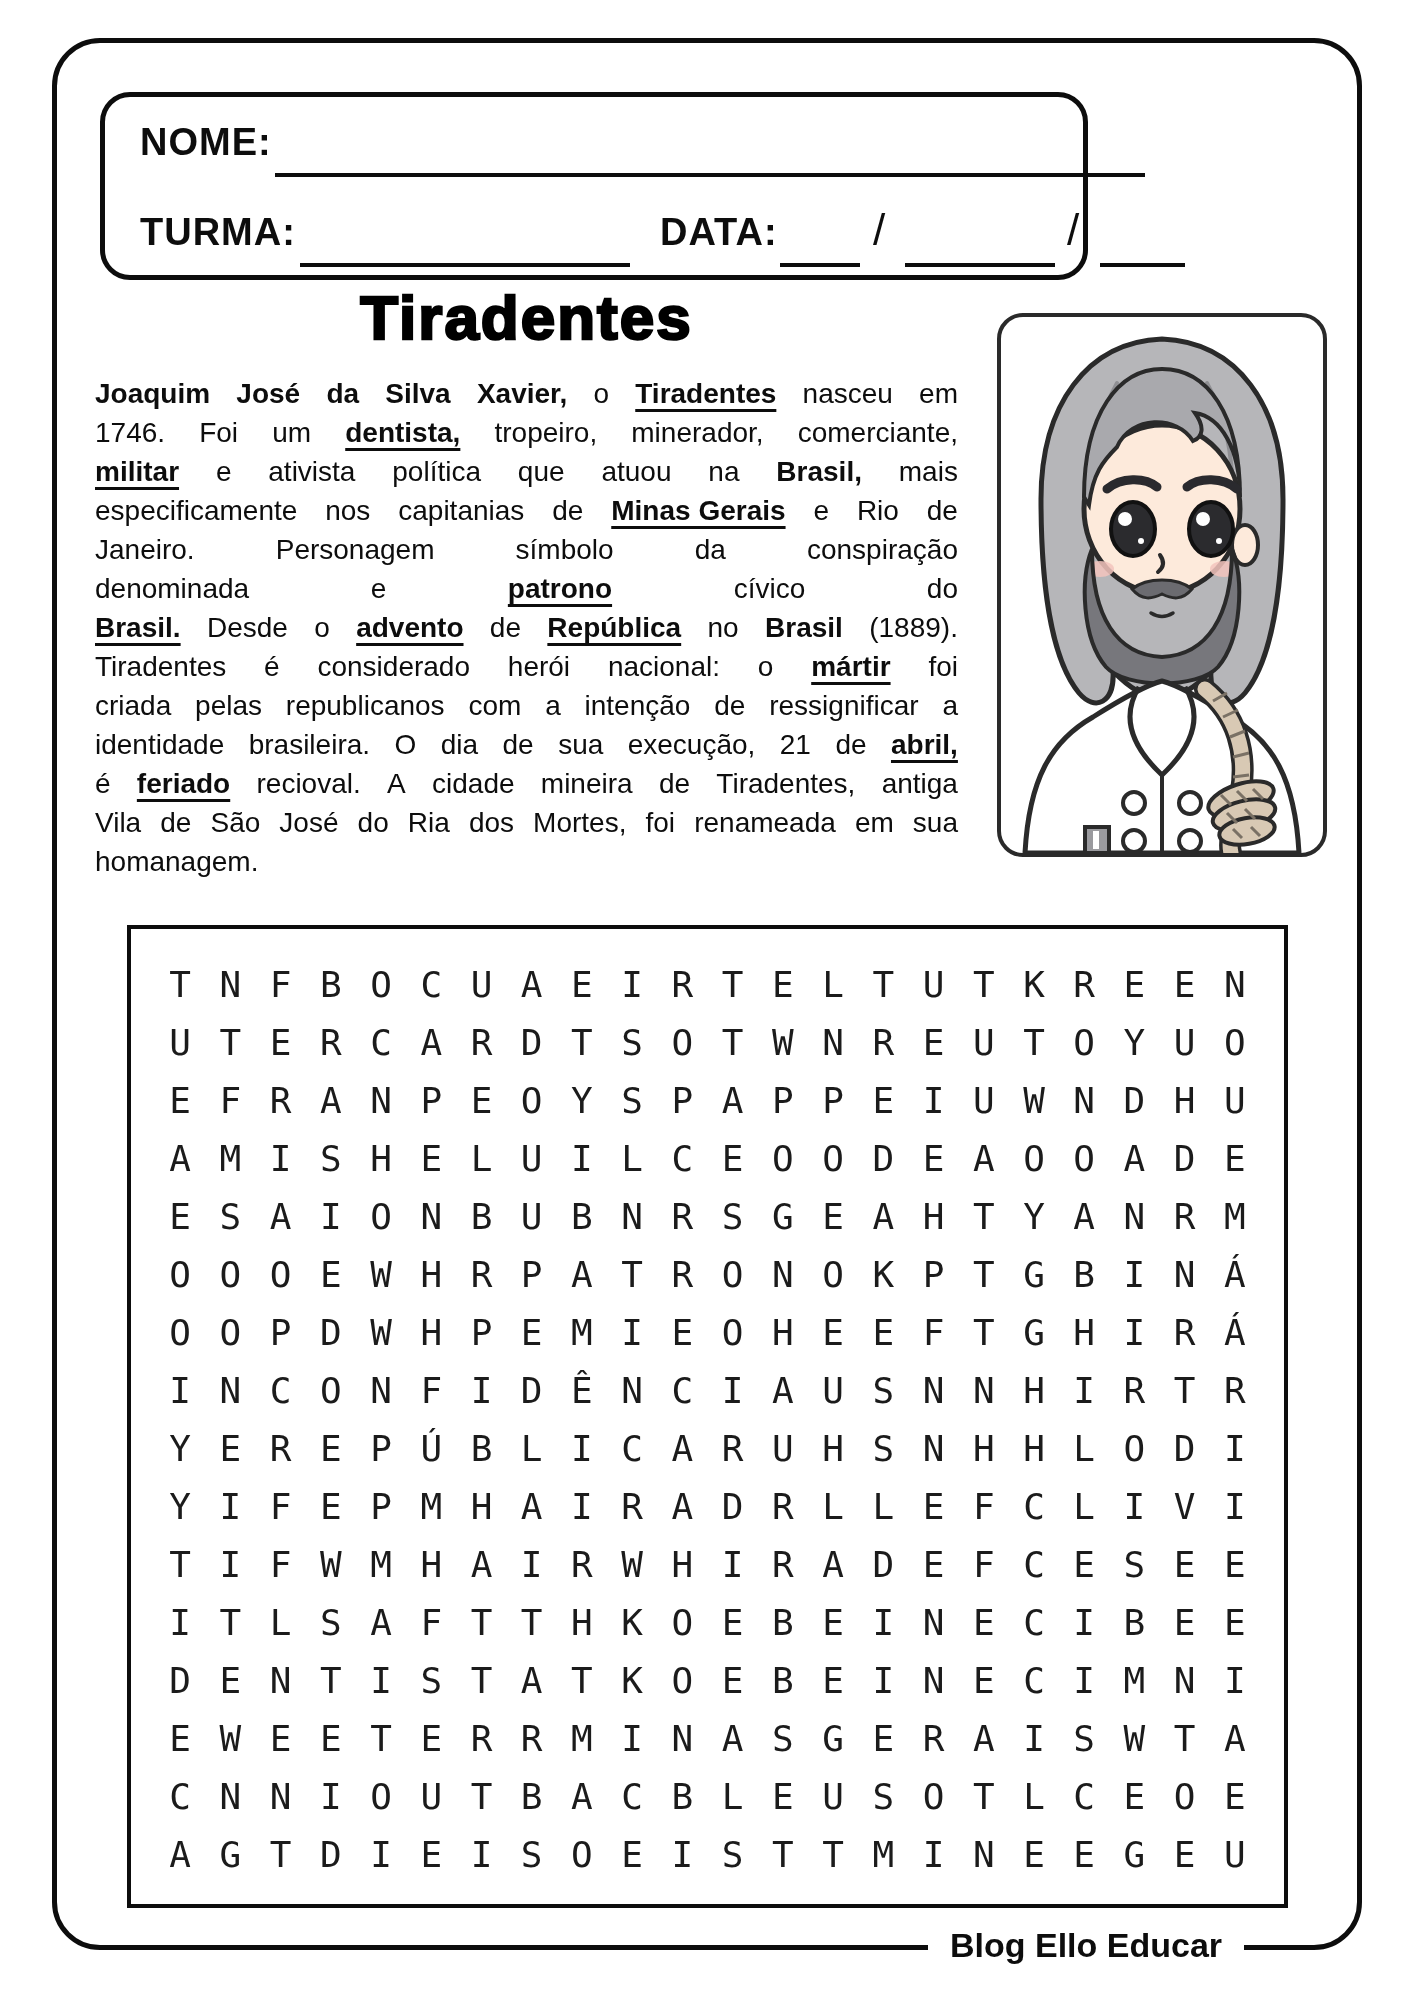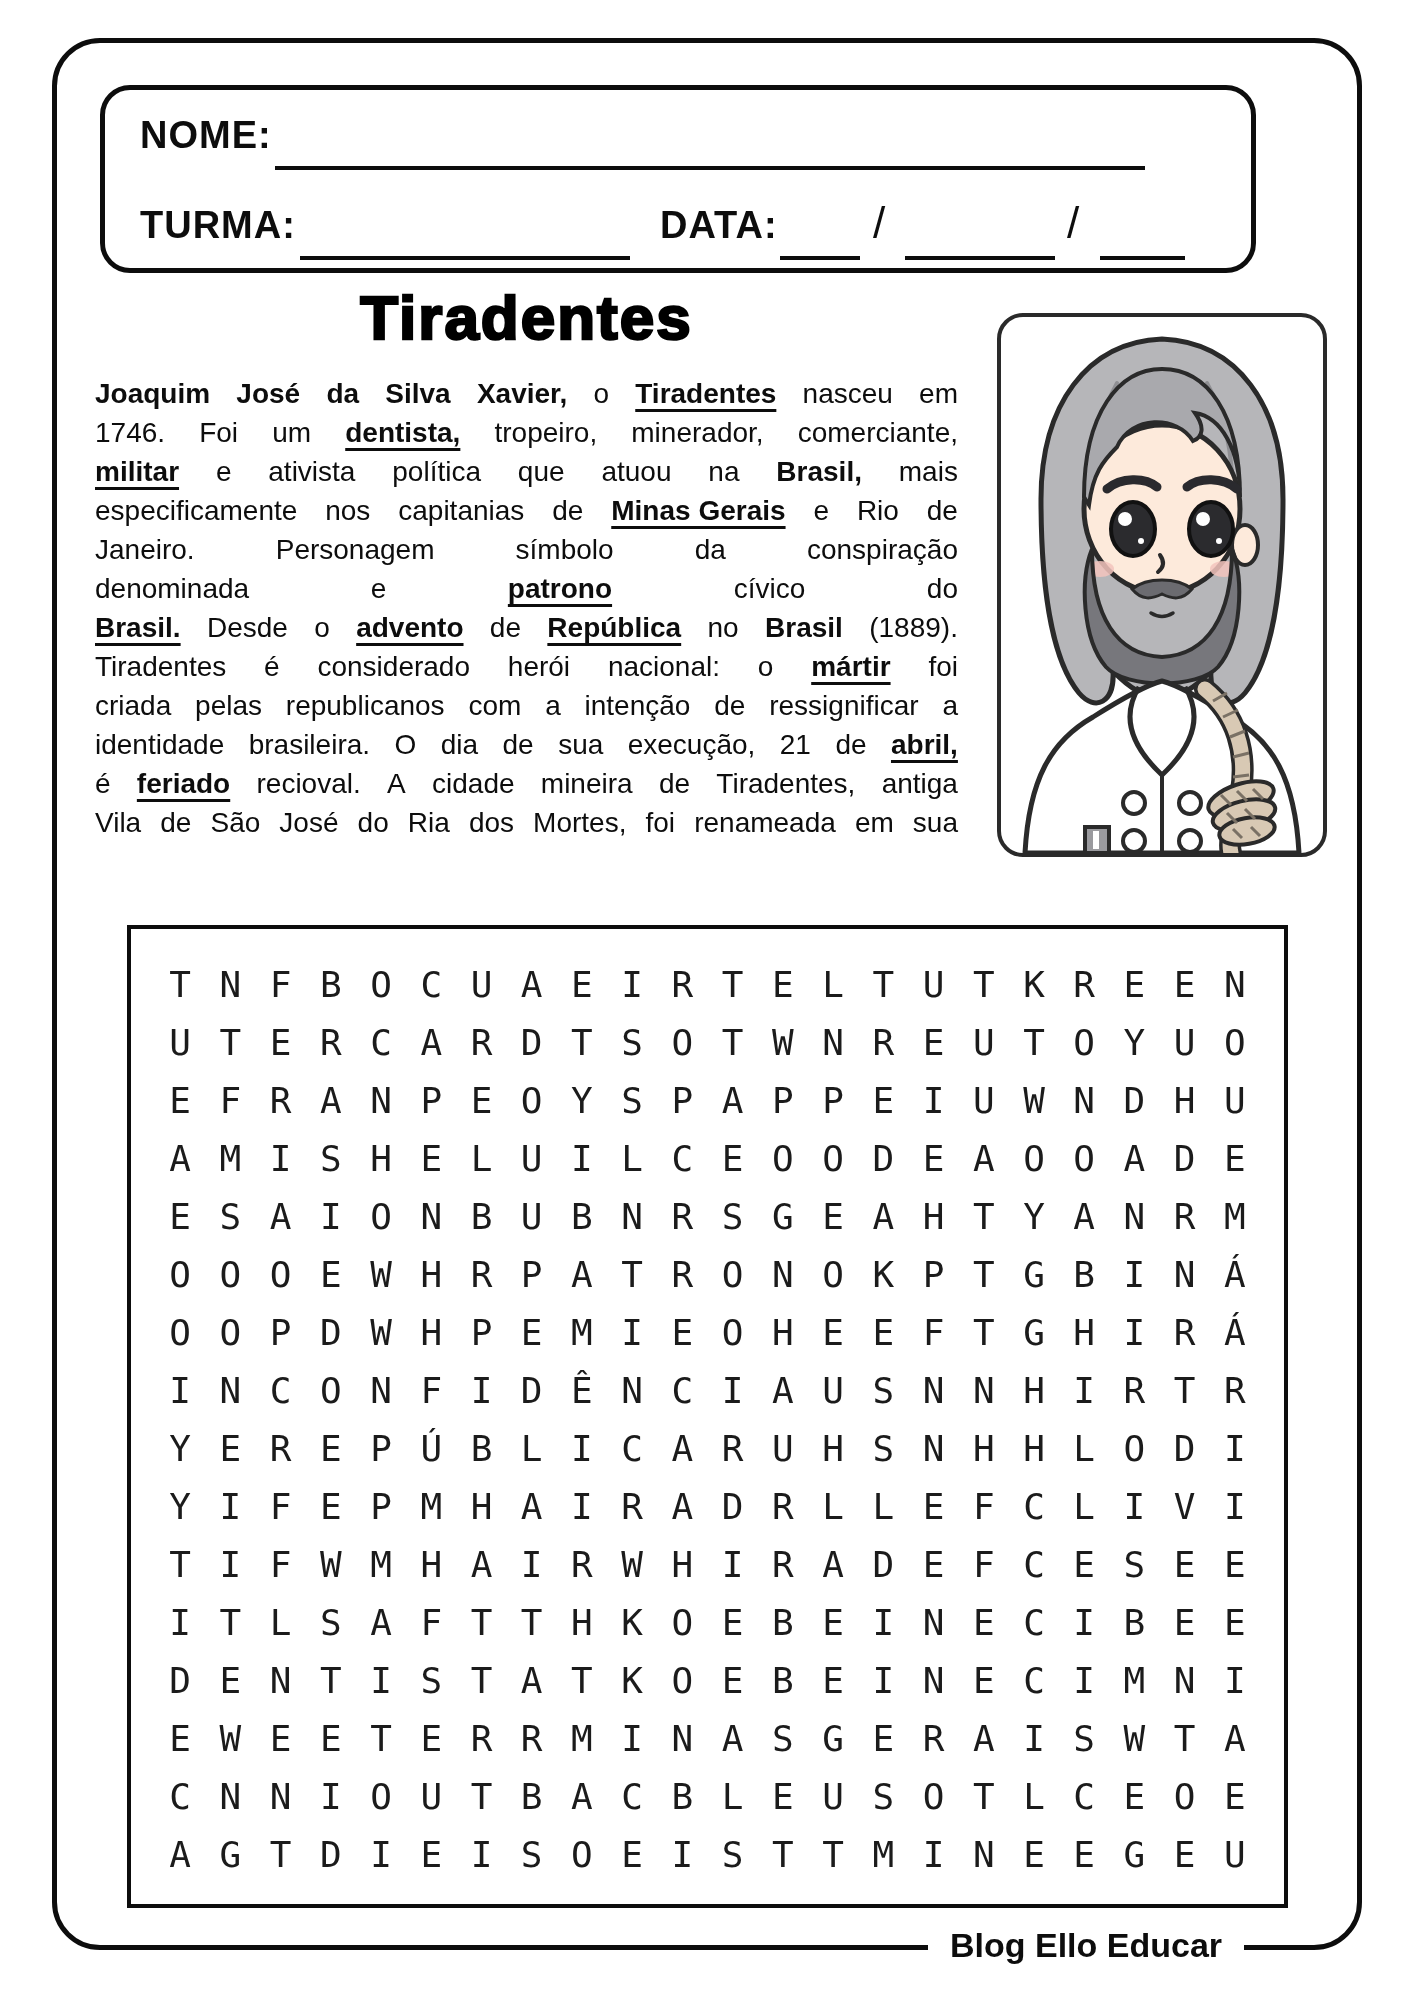--- a/index.html
+++ b/index.html
@@ -1,21 +1,21 @@
 <!DOCTYPE html>
 <html><head>
 <meta charset="utf-8">
 <style>
   html,body{margin:0;padding:0;background:#fff;}
   .page{position:relative;width:1414px;height:2000px;background:#fff;overflow:hidden;
         font-family:"Liberation Sans",sans-serif;color:#111;}
   .outer-frame{position:absolute;left:52px;top:38px;width:1310px;height:1912px;
         border:5px solid #0d0d0d;border-radius:48px;box-sizing:border-box;}
   
-  .header-box{position:absolute;left:100px;top:85px;width:1156px;height:188px;
+  .header-box{position:absolute;left:100px;top:92px;width:988px;height:188px;
         border:5px solid #0d0d0d;border-radius:30px;box-sizing:border-box;background:#fff;}
   .hlabel{position:absolute;font-size:38px;font-weight:700;letter-spacing:1px;color:#0d0d0d;}
   .fill-line{position:absolute;border-bottom:4px solid #0d0d0d;height:0;}
   .slash{position:absolute;font-size:44px;font-weight:400;color:#0d0d0d;}
   
   .title{position:absolute;left:95px;top:282px;width:863px;margin:0;text-align:center;
         font-size:62px;font-weight:900;letter-spacing:2px;color:#000;
         -webkit-text-stroke:2.5px #000;}
   
   .paragraph{position:absolute;left:95px;top:362px;width:863px;font-size:28px;line-height:39px;color:#0d0d0d;margin-top:12px;}
@@ -70,20 +70,21 @@
       <div class="pline"><span class="tok b u">militar</span><span class="tok">e</span><span class="tok">ativista</span><span class="tok">política</span><span class="tok">que</span><span class="tok">atuou</span><span class="tok">na</span><span class="tok b">Brasil,</span><span class="tok">mais</span></div>
       <div class="pline"><span class="tok">especificamente</span><span class="tok">nos</span><span class="tok">capitanias</span><span class="tok">de</span><span class="tok b u">Minas Gerais</span><span class="tok">e</span><span class="tok">Rio</span><span class="tok">de</span></div>
       <div class="pline"><span class="tok">Janeiro.</span><span class="tok">Personagem</span><span class="tok">símbolo</span><span class="tok">da</span><span class="tok">conspiração</span></div>
       <div class="pline"><span class="tok">denominada</span><span class="tok">e</span><span class="tok b u">patrono</span><span class="tok">cívico</span><span class="tok">do</span></div>
       <div class="pline"><span class="tok b u">Brasil.</span><span class="tok">Desde</span><span class="tok">o</span><span class="tok b u">advento</span><span class="tok">de</span><span class="tok b u">República</span><span class="tok">no</span><span class="tok b">Brasil</span><span class="tok">(1889).</span></div>
       <div class="pline"><span class="tok">Tiradentes</span><span class="tok">é</span><span class="tok">considerado</span><span class="tok">herói</span><span class="tok">nacional:</span><span class="tok">o</span><span class="tok b u">mártir</span><span class="tok">foi</span></div>
       <div class="pline"><span class="tok">criada</span><span class="tok">pelas</span><span class="tok">republicanos</span><span class="tok">com</span><span class="tok">a</span><span class="tok">intenção</span><span class="tok">de</span><span class="tok">ressignificar</span><span class="tok">a</span></div>
       <div class="pline"><span class="tok">identidade</span><span class="tok">brasileira.</span><span class="tok">O</span><span class="tok">dia</span><span class="tok">de</span><span class="tok">sua</span><span class="tok">execução,</span><span class="tok">21</span><span class="tok">de</span><span class="tok b u">abril,</span></div>
       <div class="pline"><span class="tok">é</span><span class="tok b u">feriado</span><span class="tok">recioval.</span><span class="tok">A</span><span class="tok">cidade</span><span class="tok">mineira</span><span class="tok">de</span><span class="tok">Tiradentes,</span><span class="tok">antiga</span></div>
       <div class="pline"><span class="tok">Vila</span><span class="tok">de</span><span class="tok">São</span><span class="tok">José</span><span class="tok">do</span><span class="tok">Ria</span><span class="tok">dos</span><span class="tok">Mortes,</span><span class="tok">foi</span><span class="tok">renameada</span><span class="tok">em</span><span class="tok">sua</span></div>
+      <div class="pline last"><span class="tok">homanagem.</span></div>
     </div>
 
   <div class="portrait-frame">
     <svg viewBox="0 0 322 536" xmlns="http://www.w3.org/2000/svg">
 
       <path d="M161,22 C86,25 40,88 40,182 C40,266 50,342 78,376 C94,395 114,386 112,354
                C146,390 176,390 210,354 C208,386 228,395 244,376 C272,342 282,266 282,182
                C282,88 236,25 161,22 Z" fill="#b6b6b9" stroke="#2a2a2a" stroke-width="5"></path>
       <path d="M116,66 C98,98 90,140 90,182" fill="none" stroke="#8f8f93" stroke-width="4" stroke-linecap="round"></path>
       <path d="M206,66 C224,98 232,140 232,182" fill="none" stroke="#8f8f93" stroke-width="4" stroke-linecap="round"></path>

